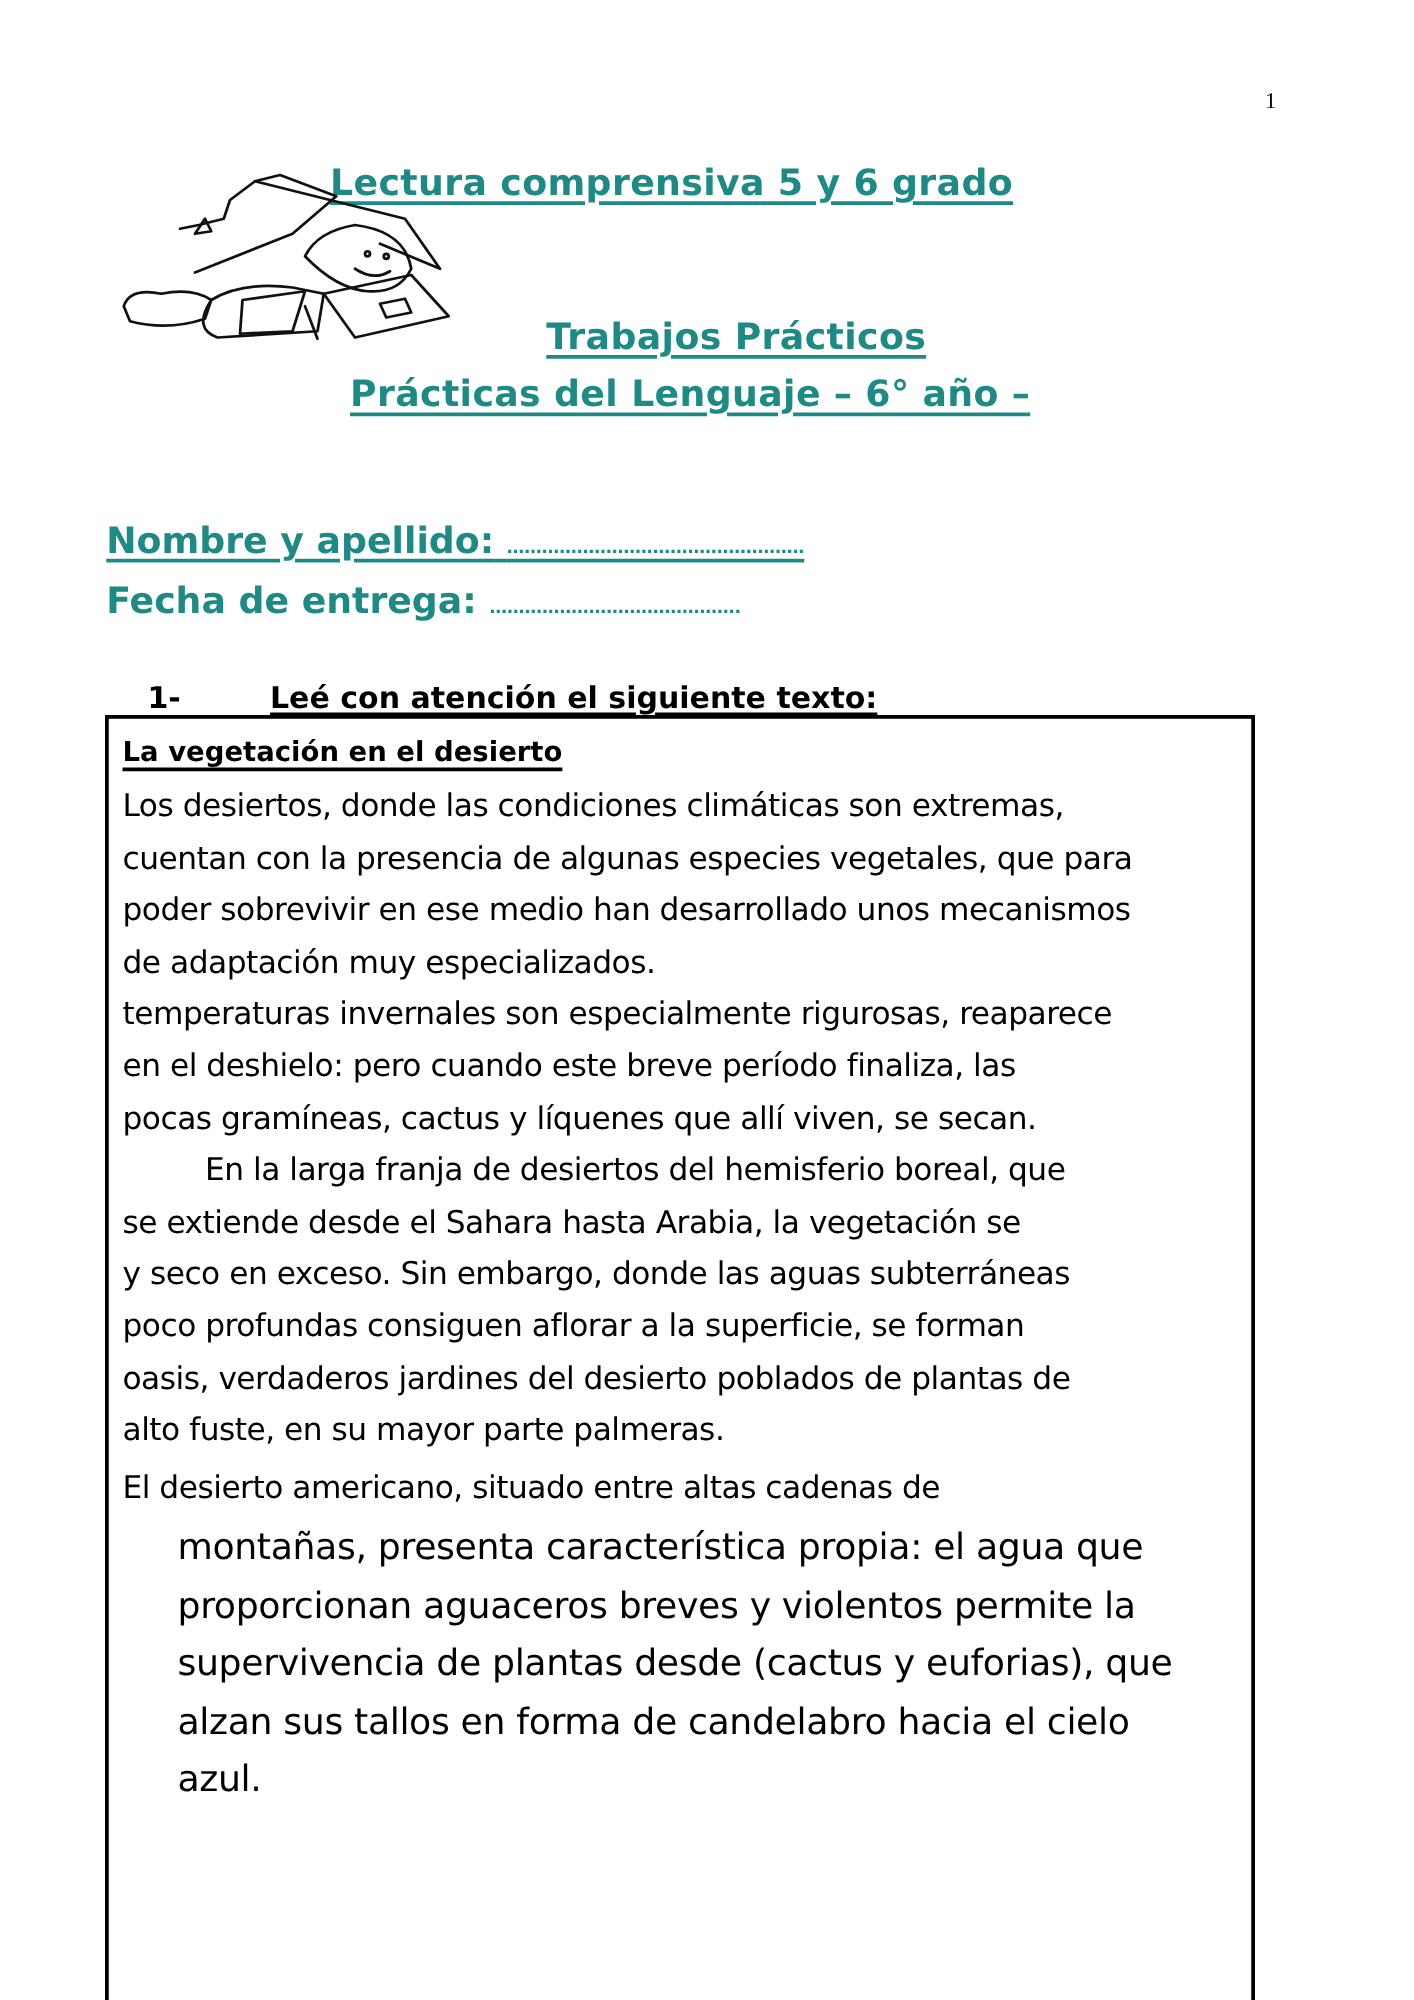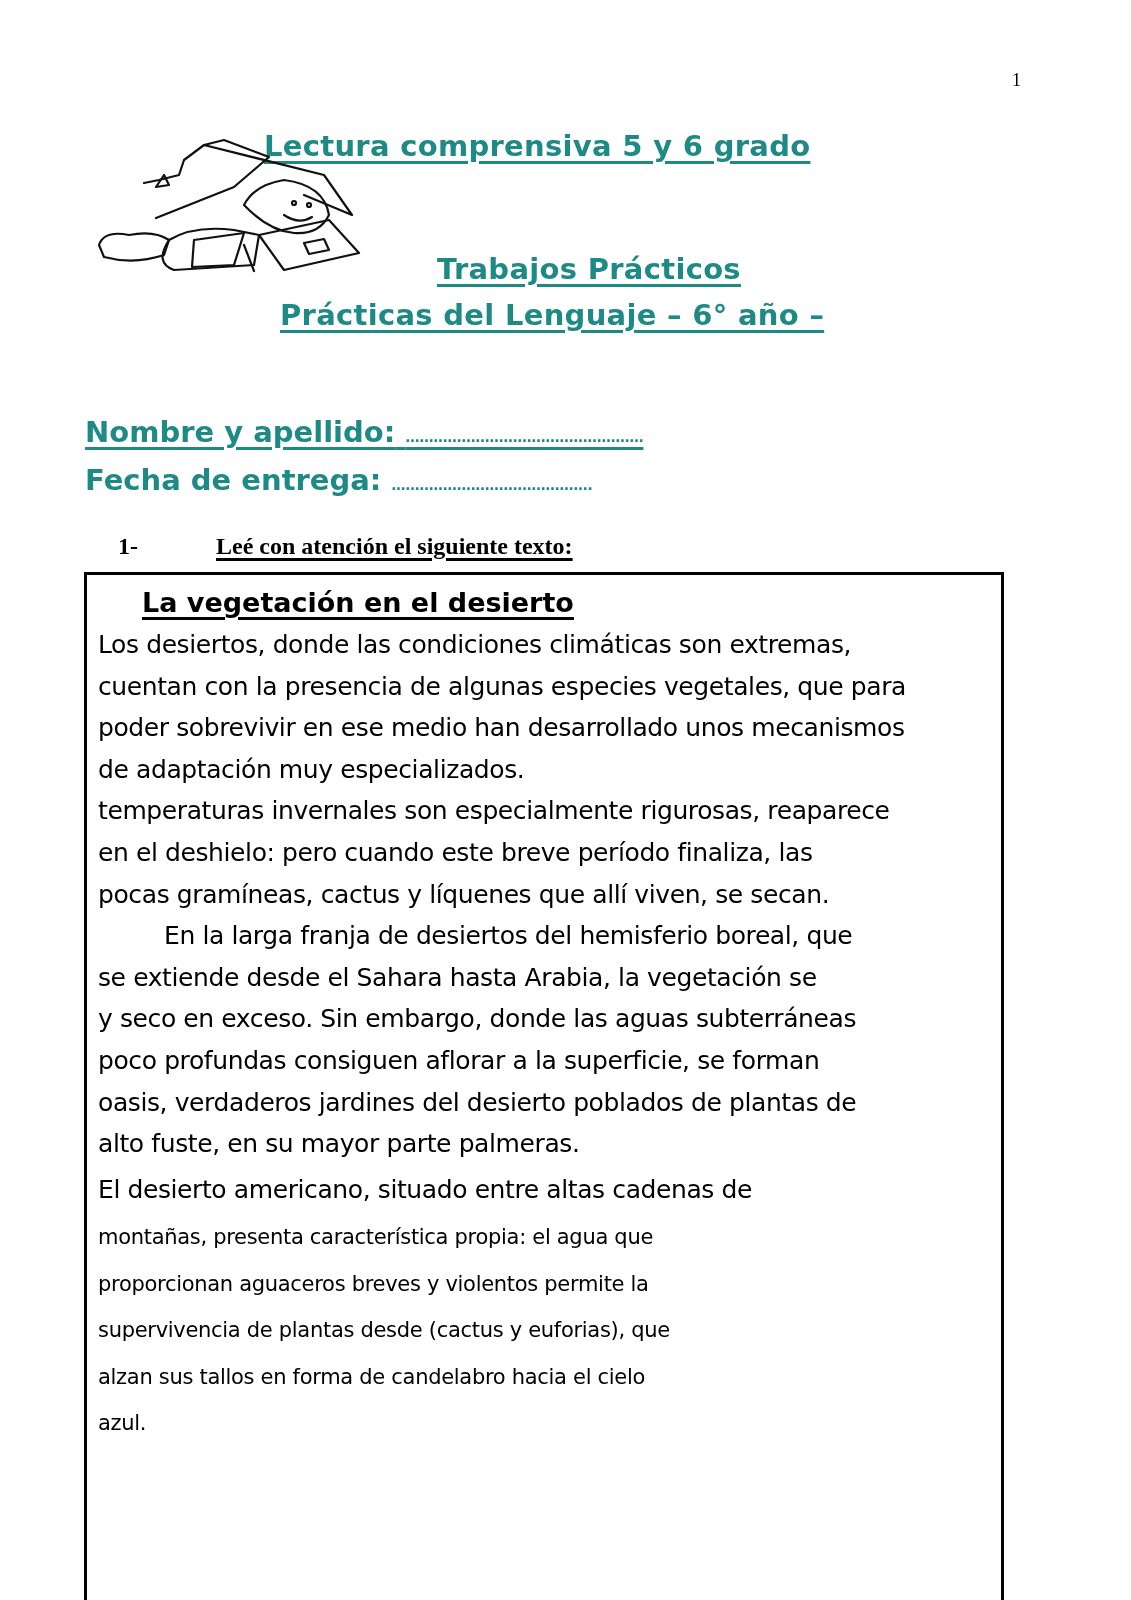--- a/index.html
+++ b/index.html
@@ -11,30 +11,30 @@
              text-decoration: underline; text-decoration-thickness: 3px; text-underline-offset: 5px; white-space: nowrap;
              letter-spacing: 0.3px; }
     #t1 { left: 264px; top: 97px; margin-top: 32px; }
     #t2 { left: 437px; top: 252px; }
     #t3 { left: 280px; top: 298px; }
     .illus { position: absolute; left: 84px; top: 135px; width: 300px; height: 140px; }
     .field { position: absolute; left: 85px; font-weight: bold; font-size: 29px; white-space: nowrap; margin-top: 23px; }
     #f1 { top: 392px; text-decoration: underline; text-decoration-thickness: 3px; text-underline-offset: 5px; }
     #f2 { top: 440px; }
     .dots { font-size: 14px; letter-spacing: 0px; font-weight: bold; }
-    .section { position: absolute; left: 118px; top: 533px; font-weight: bold; font-size: 24px; white-space: nowrap; font-family: Liberation Serif, serif; }
+    .section { position: absolute; left: 118px; top: 544px; font-weight: bold; font-size: 24px; white-space: nowrap; }
     .section .num { display: inline-block; width: 98px; }
     .section .lbl { text-decoration: underline; text-decoration-thickness: 3px; text-underline-offset: 4px; }
     .box { position: absolute; left: 84px; top: 572px; width: 920px; height: 1040px; border: 3px solid #000; border-bottom: none; box-sizing: border-box; }
     .reading { position: absolute; left: 98px; top: 582px; width: 900px; }
-    .r-title { font-weight: bold; font-size: 27px; text-decoration: underline; text-decoration-thickness: 3px; text-underline-offset: 5px; line-height: 42px; margin-left: 44px; }
+    .r-title { font-weight: bold; font-size: 22px; text-decoration: underline; text-decoration-thickness: 3px; text-underline-offset: 5px; line-height: 42px; }
     .r-body { font-size: 25px; line-height: 41.6px; letter-spacing: -0.4px; }
     .r-body p { margin: 0; }
     .indent { text-indent: 66px; }
-    .r-big { font-size: 21px; line-height: 46.5px; letter-spacing: -0.3px; margin-top: 4px; }
+    .r-big { font-size: 29px; line-height: 46.5px; letter-spacing: -0.3px; margin-top: 4px; margin-left: 44px; }
     .line { display: block; white-space: nowrap; }
   </style>
 </head>
 <body>
 
 <div class="page-number">1</div>
 
 <div id="t1" class="title teal">Lectura comprensiva 5 y 6 grado</div>
 
 <svg class="illus" viewBox="0 0 300 140" fill="none" stroke="#111" stroke-width="2.2" stroke-linejoin="round" stroke-linecap="round">

